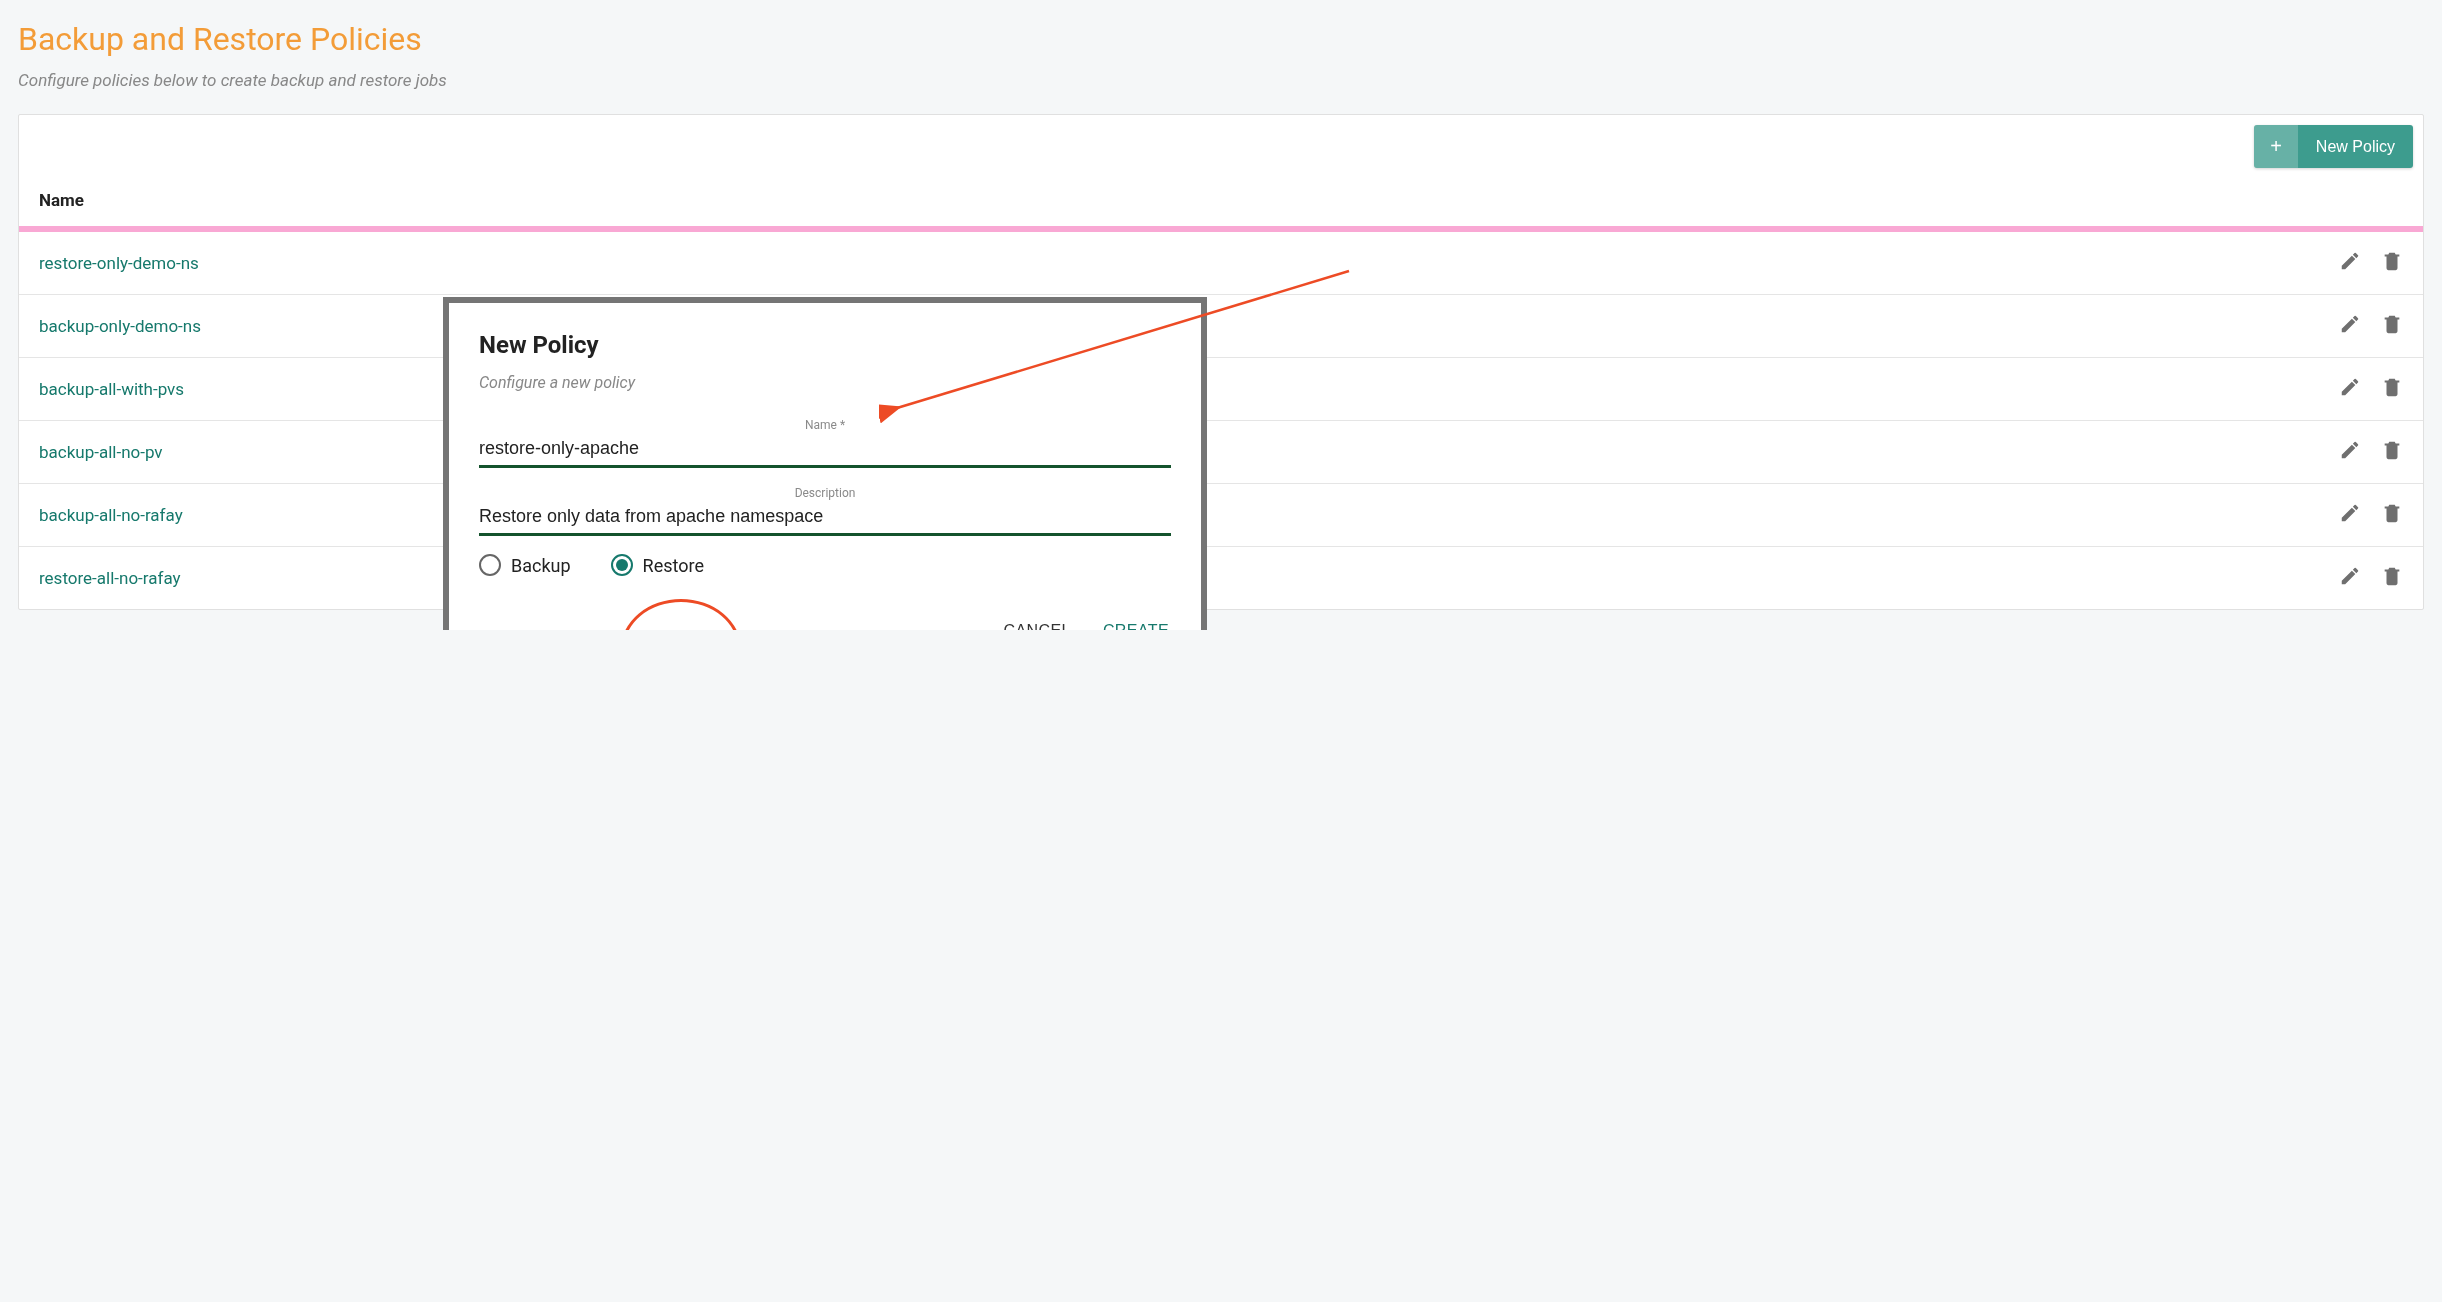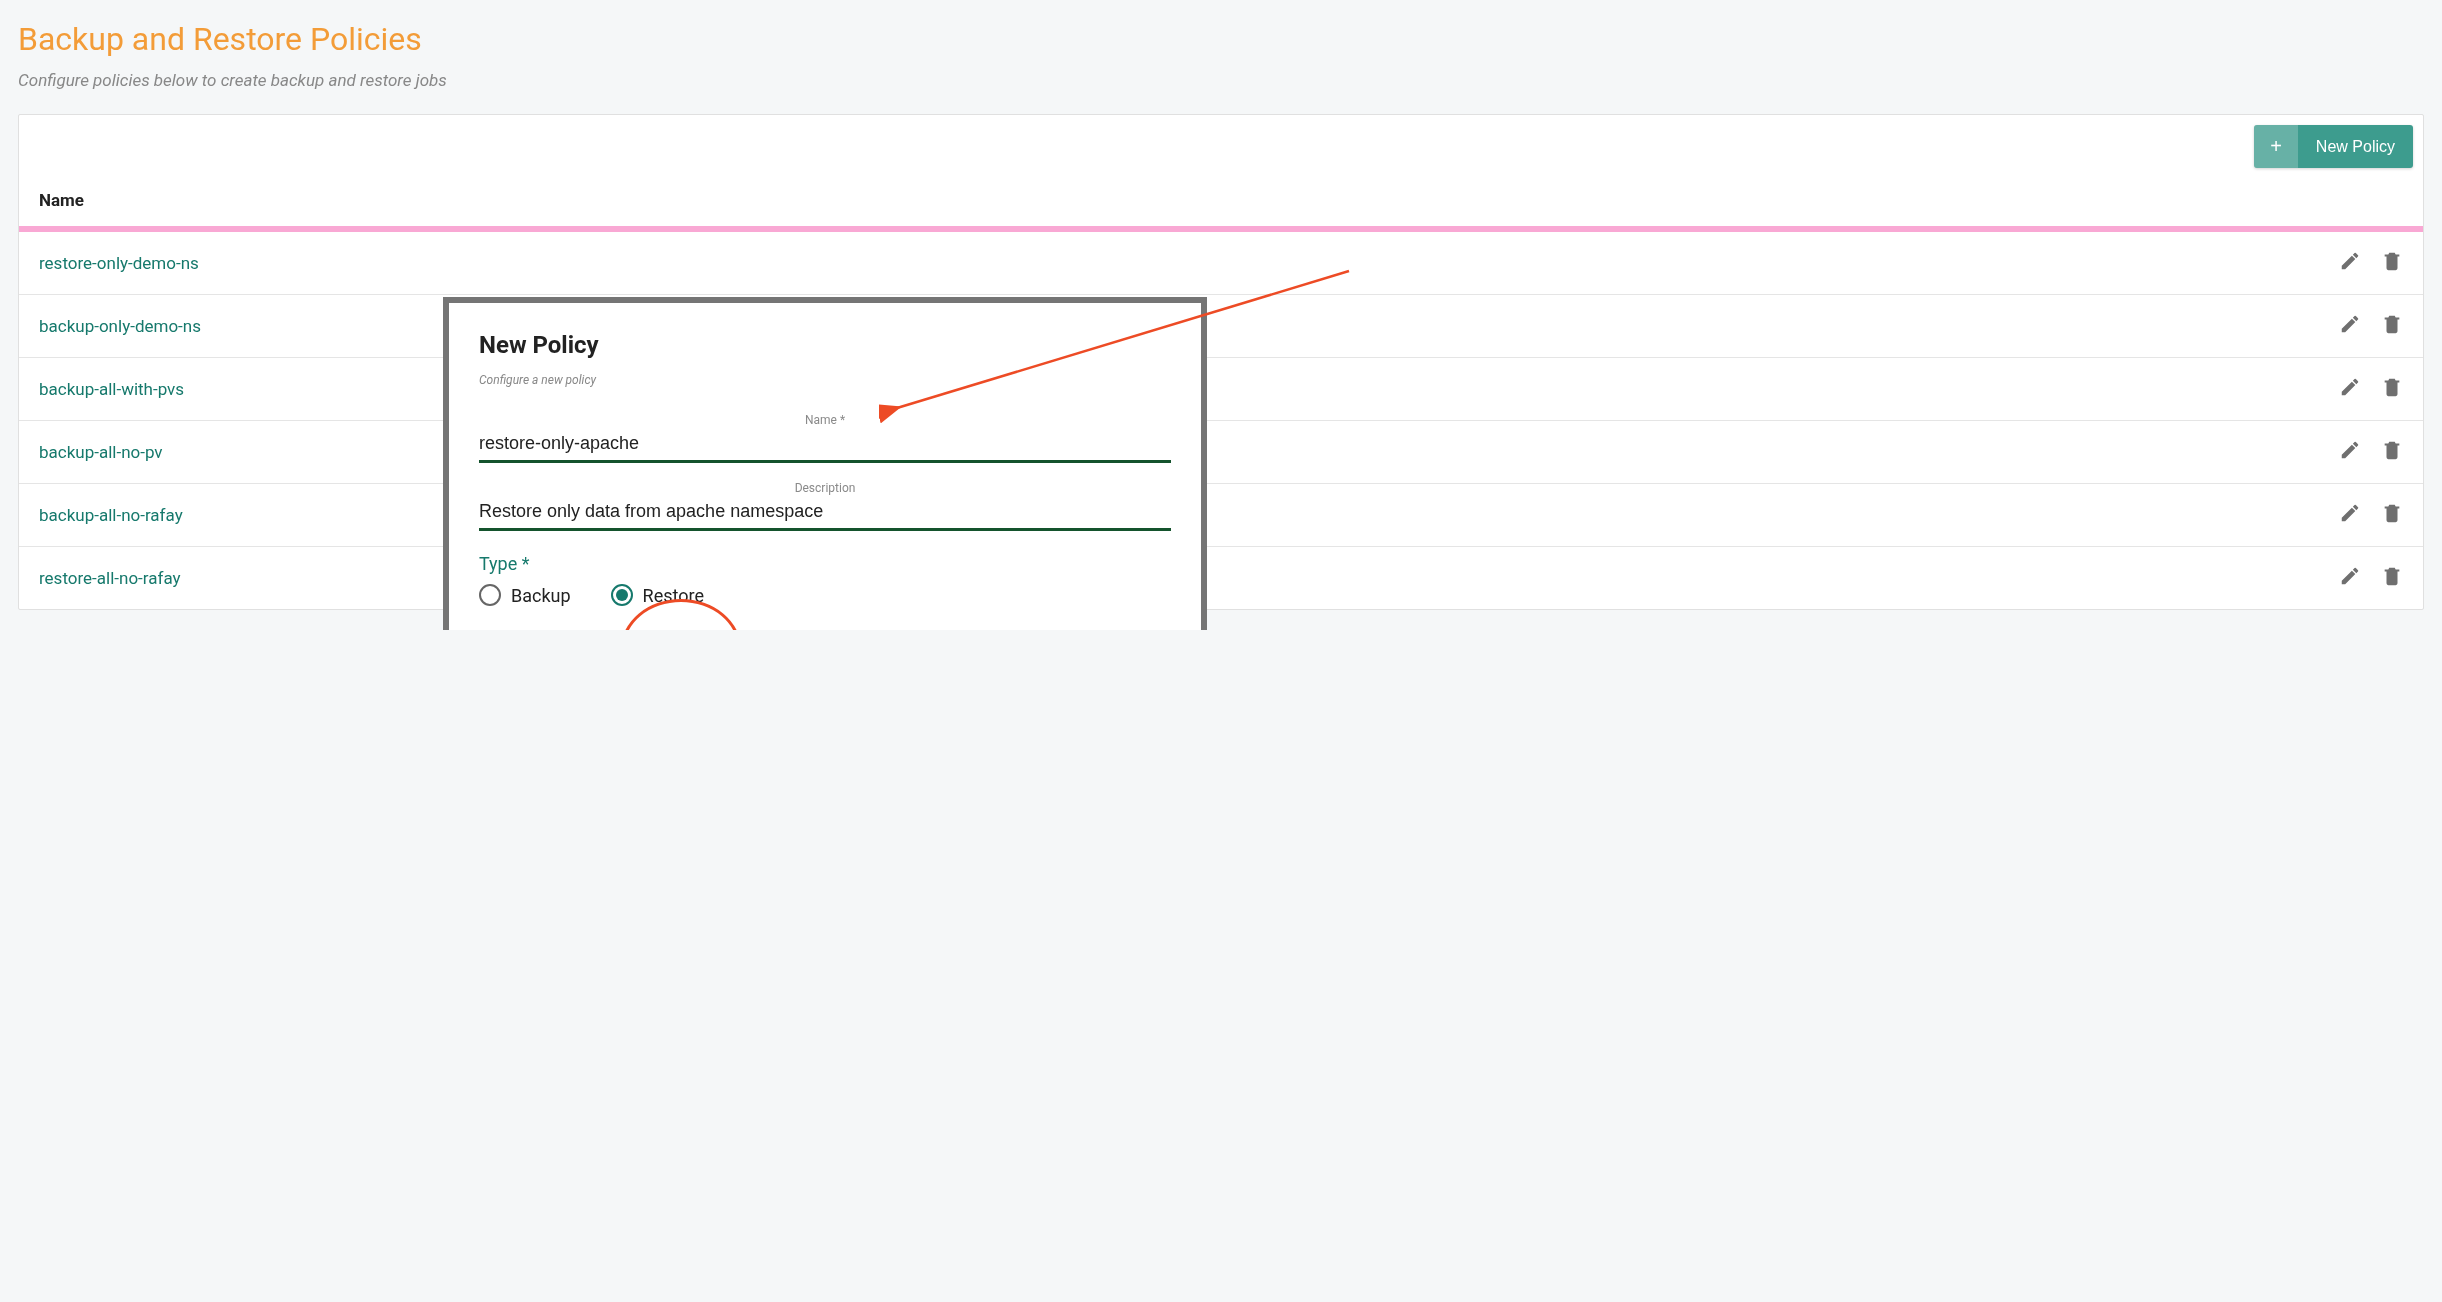--- a/index.html
+++ b/index.html
@@ -112,21 +112,21 @@
     }
     .modal-title {
       font-size: 24px;
       font-weight: 700;
       color: #222;
       margin-bottom: 14px;
     }
     .modal-subtitle {
       font-style: italic;
       color: #888;
-      font-size: 12px;
+      font-size: 16px;
       margin-bottom: 26px;
     }
     .field {
       margin-bottom: 18px;
     }
     .field-label {
       font-size: 12px;
       color: #8a8a8a;
       margin-bottom: 2px;
       text-align: center;
@@ -320,21 +320,20 @@
         <div class="field">
           <div class="field-label">Name *</div>
           <input class="field-input" type="text" value="restore-only-apache" style="">
         </div>
 
         <div class="field">
           <div class="field-label">Description</div>
           <input class="field-input" type="text" value="Restore only data from apache namespace" style="">
         </div>
 
-        <div class="type-label">Type *</div>
         <div class="radio-group">
           <div class="radio-item">
             <span class="radio-outer">
                 <span class="radio-inner"></span>
               </span>
             <span class="radio-text">Backup</span>
           </div>
           <div class="radio-item selected">
             <span class="radio-outer">
                 <span class="radio-inner"></span>

